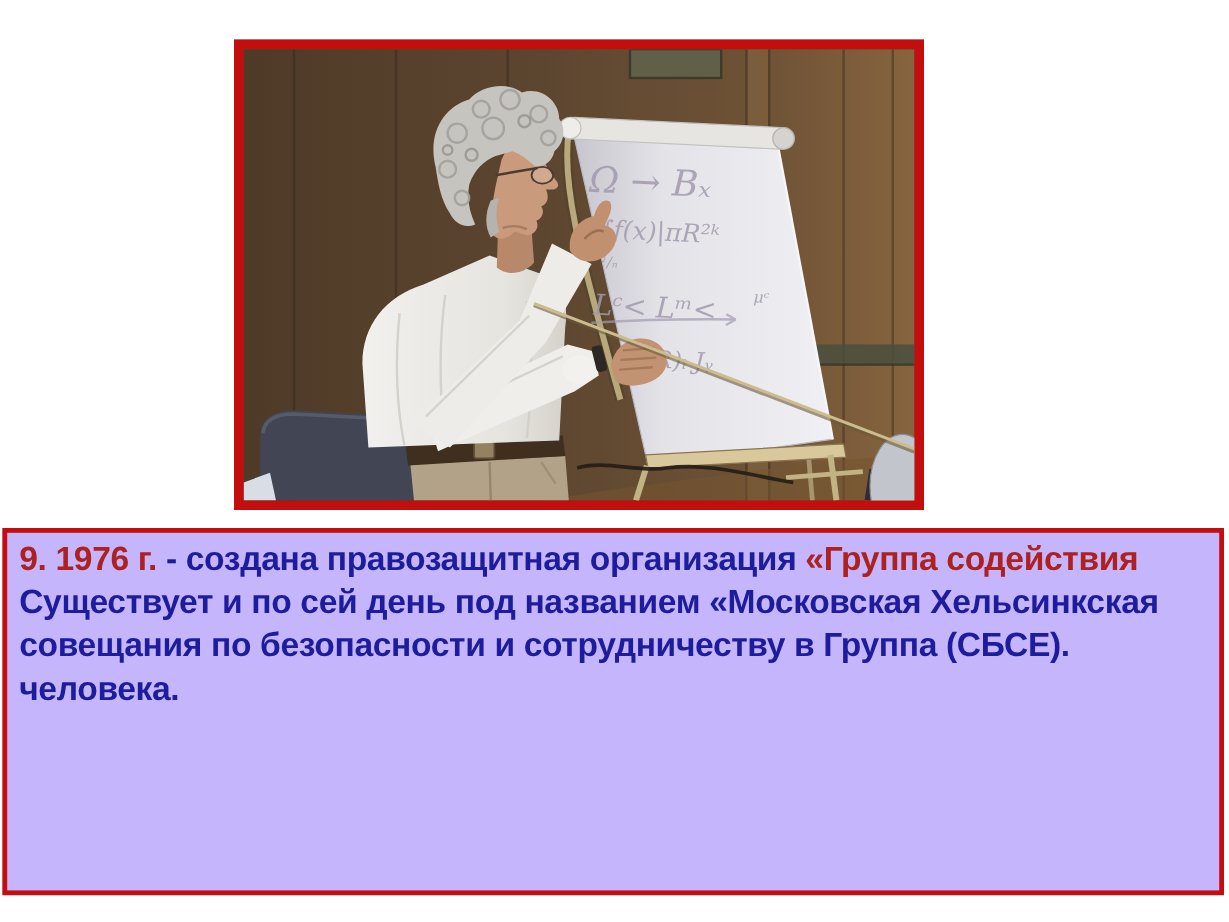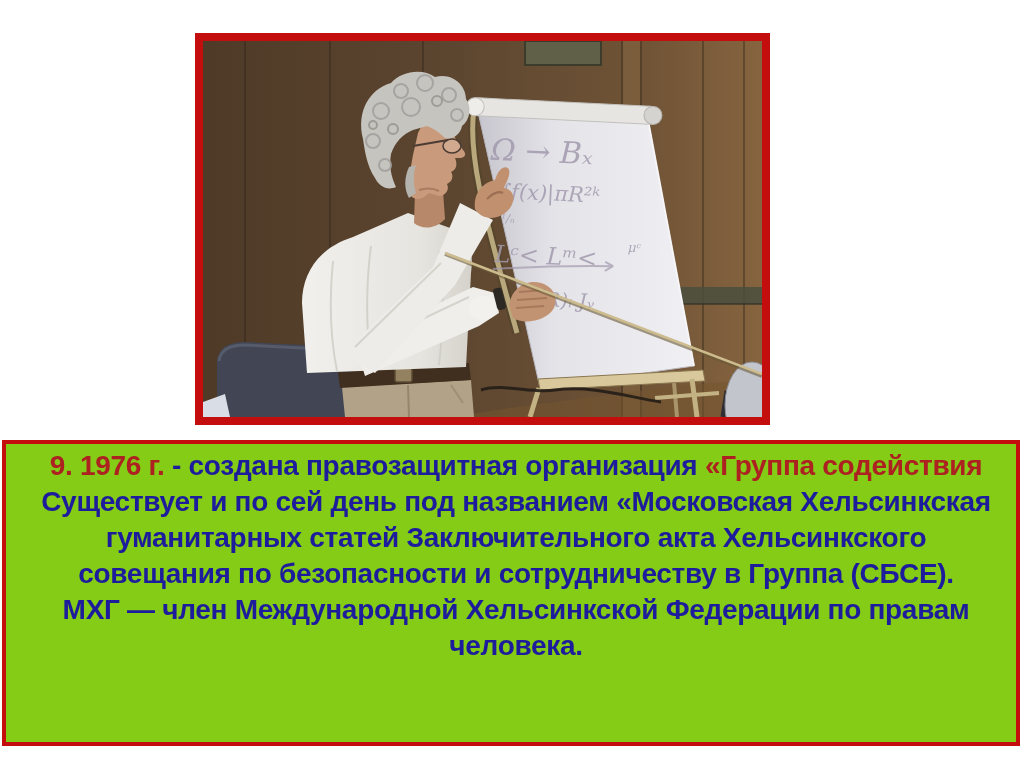--- a/index.html
+++ b/index.html
@@ -17,24 +17,23 @@
   }
   .photo-frame{
     position:absolute;left:195px;top:33px;width:559px;height:376px;
     border:8px solid var(--frame-red);
     background:#5a432e;
   }
   .photo-frame svg{display:block;}
   .text-box{
     position:absolute;left:2px;top:440px;width:1000px;height:290px;
     border:4px solid var(--frame-red);
-    background:#84cc16;
+    background:#c4b5fd;
     padding:4px 0 4px 10px;
     overflow:hidden;
-    text-align:center;
   }
   .line{
     display:block;white-space:pre;
     font-size:28px;font-weight:bold;line-height:36px;
     letter-spacing:-0.3px;
   }
   .t-red{color:var(--text-red);}
   .t-blue{color:var(--text-blue);}
   .formula{
     font-family:"DejaVu Serif",serif;font-style:italic;
@@ -205,19 +204,17 @@
       <g>
         <line x1="242" y1="213" x2="559" y2="335" stroke="#6a5a38" stroke-width="4" opacity="0.6"></line>
         <line x1="242" y1="212" x2="559" y2="333" stroke="#cdbc8e" stroke-width="2.5"></line>
       </g>
     </svg>
   </div>
 
   <div class="text-box">
     <span class="line"><span class="t-red">9. 1976 г.</span><span class="t-blue"> - создана правозащитная организация </span><span class="t-red">«Группа содействия</span></span>
     <span class="line"><span class="t-blue">Существует и по сей день под названием «Московская Хельсинкская</span></span>
-    <span class="line"><span class="t-blue">гуманитарных статей Заключительного акта Хельсинкского</span></span>
     <span class="line"><span class="t-blue">совещания по безопасности и сотрудничеству в Группа (СБСЕ).</span></span>
-    <span class="line"><span class="t-blue">МХГ — член Международной Хельсинкской Федерации по правам</span></span>
     <span class="line"><span class="t-blue">человека.</span></span>
   </div>
 
 </div>
 
 </body></html>

